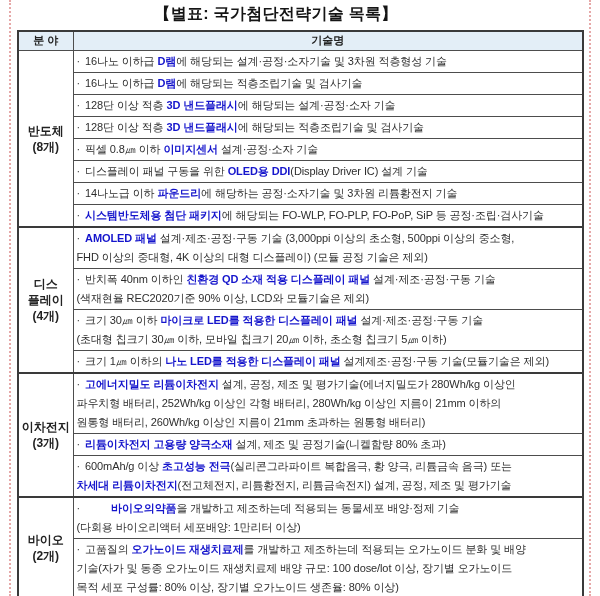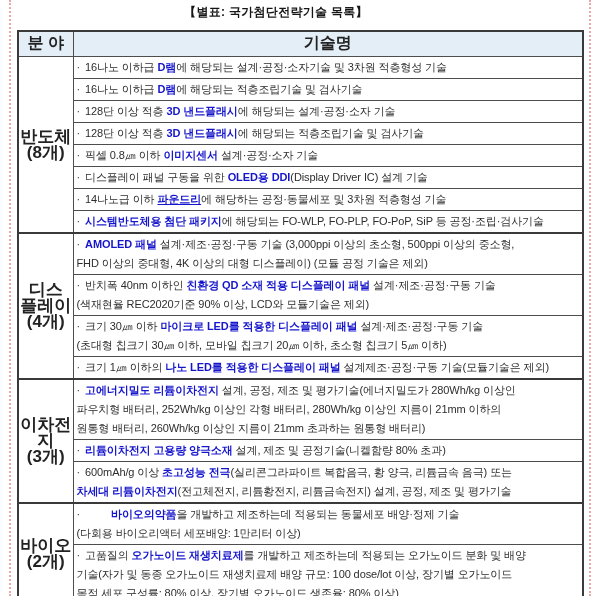--- a/index.html
+++ b/index.html
@@ -8,21 +8,21 @@
     width: 600px; height: 596px;
     background: #ffffff;
     font-family: "Liberation Sans", "DejaVu Sans", sans-serif;
     overflow: hidden;
     position: relative;
   }
   .doc-title {
     position: absolute;
     left: 0; top: 4px; width: 552px;
     text-align: center;
-    font-size: 12px;
+    font-size: 16px;
     font-weight: bold;
     color: #151515;
     letter-spacing: 0.3px;
   }
   .page-guide {
     position: absolute;
     top: 0; bottom: 0;
     width: 0;
     border-left: 2px dotted #e6a8a8;
     z-index: 0;
@@ -41,31 +41,31 @@
   table.tech-table th,
   table.tech-table td {
     border: 1px solid #4d4d4d;
   }
   table.tech-table {
     border: 2px solid #3a3a3a;
   }
   th.col-field { width: 55px; }
   th {
     background: #e3eef7;
-    font-size: 16px;
+    font-size: 11px;
     font-weight: bold;
     color: #222;
     padding: 1px 0 2px 0;
     text-align: center;
   }
   td.field-cell {
     text-align: center;
     vertical-align: middle;
     font-weight: bold;
-    font-size: 17px;
+    font-size: 12px;
     color: #222;
     padding: 0 1px;
     line-height: 16px;
     background: #fff;
   }
   td.tech-cell {
     font-size: 11px;
     color: #2d2d2d;
     line-height: 19px;
     padding: 1px 3px 1px 3px;
@@ -120,21 +120,21 @@
       <tr>
         <td class="tech-cell"><span class="row-inner"><span class="bullet">· </span><span>128단 이상 적층 </span><span class="kw" style="color: rgb(21, 21, 204);">3D 낸드플래시</span><span>에 해당되는 적층조립기술 및 검사기술</span></span></td>
       </tr>
       <tr>
         <td class="tech-cell"><span class="row-inner"><span class="bullet">· </span><span>픽셀 0.8㎛ 이하 </span><span class="kw" style="color: rgb(21, 21, 204);">이미지센서</span><span> 설계·공정·소자 기술</span></span></td>
       </tr>
       <tr>
         <td class="tech-cell"><span class="row-inner"><span class="bullet">· </span><span>디스플레이 패널 구동을 위한 </span><span class="kw" style="color: rgb(21, 21, 204);">OLED용 DDI</span><span>(Display Driver IC) 설계 기술</span></span></td>
       </tr>
       <tr>
-        <td class="tech-cell"><span class="row-inner"><span class="bullet">· </span><span>14나노급 이하 </span><span class="kw" style="color: rgb(21, 21, 204); text-decoration: underline;">파운드리</span><span>에 해당하는 공정·동물세포 및 3차원 적층형성 기술</span></span></td>
+        <td class="tech-cell"><span class="row-inner"><span class="bullet">· </span><span>14나노급 이하 </span><span class="kw" style="color: rgb(21, 21, 204);">파운드리</span><span>에 해당하는 공정·소자기술 및 3차원 리튬황전지 기술</span></span></td>
       </tr>
       <tr>
         <td class="tech-cell"><span class="row-inner"><span class="bullet">· </span><span class="kw" style="color: rgb(21, 21, 204); text-align: center;">시스템반도체용 첨단 패키지</span><span>에 해당되는 FO-WLP, FO-PLP, FO-PoP, SiP 등 공정·조립·검사기술</span></span></td>
       </tr>
       <tr class="section-first">
         <td class="field-cell" rowspan="4">
           <div>디스</div>
           <div>플레이</div>
           <div>(4개)</div>
         </td>

